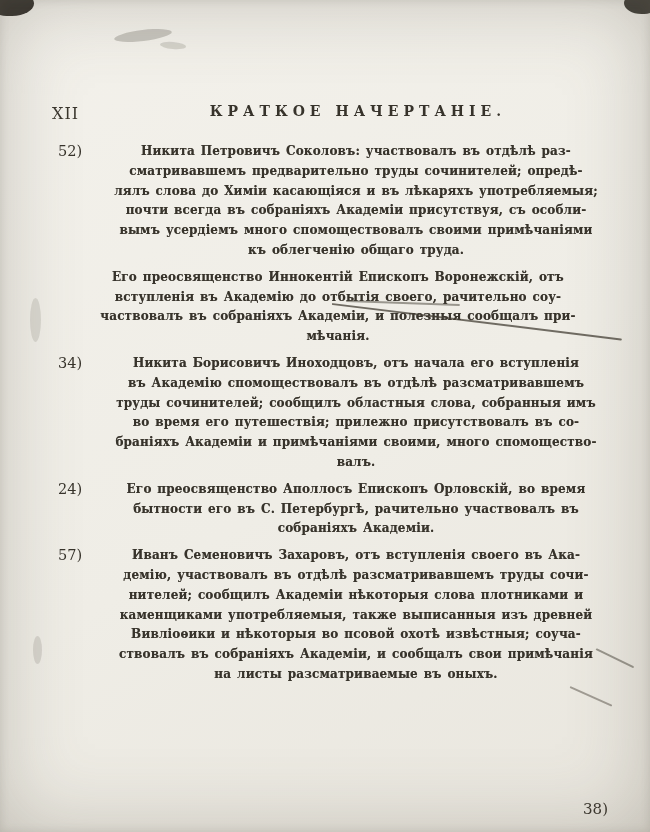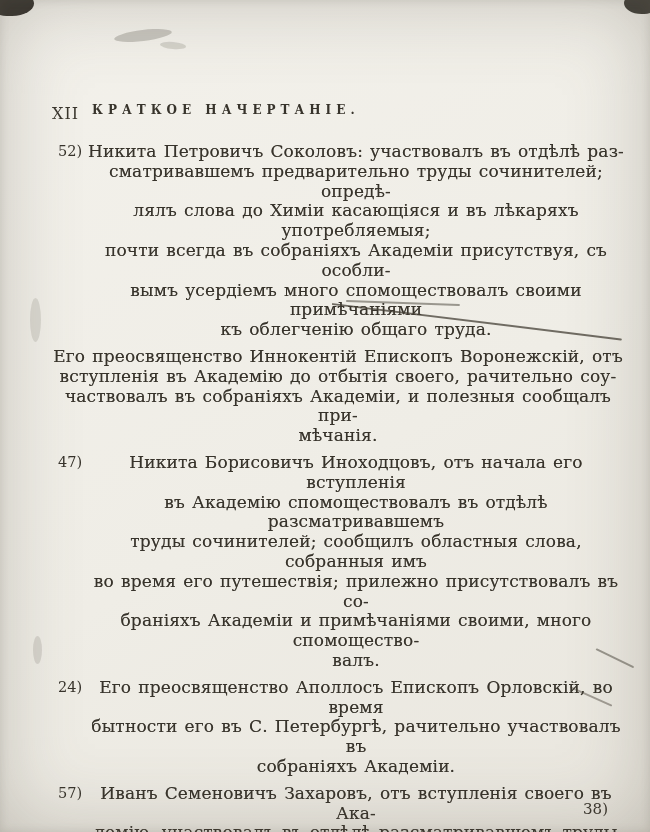--- a/index.html
+++ b/index.html
@@ -25,46 +25,48 @@
     position: absolute;
     left: 52px; right: 26px; top: 102px;
   }
   .header { position: relative; height: 24px; }
   .page-number {
     position: absolute; left: 0; top: 2px;
     font-size: 16px; letter-spacing: 1px; color: #3a362e;
   }
   .header-title {
     position: absolute; left: 40px; right: 0; top: 1px;
-    font-size: 12px; font-weight: 700;
+    text-align: center;
+    font-size: 14px; font-weight: 700;
     letter-spacing: 5px;
     color: #37332b;
     white-space: nowrap;
   }
   .entries { margin-top: 16px; }
   .entry {
     display: flex;
     margin-bottom: 7px;
     text-align: center;
   }
   .entry-num {
     flex: 0 0 36px;
     font-size: 14.5px;
     line-height: 19.8px;
     color: #37332b;
   }
   .entry-text {
     flex: 1;
-    font-size: 17px;
+    font-size: 12px;
     line-height: 19.8px;
     letter-spacing: 0.15px;
     word-spacing: 1.5px;
     white-space: pre-line;
     color: #37332b;
     text-shadow: 0 0 0.4px rgba(55,50,40,.55);
+    font-weight: bold;
   }
   .catchword {
     position: absolute;
     right: 42px; bottom: 14px;
     font-size: 15px;
     color: #37332b;
   }
   
   .ink-stroke {
     position: absolute;
@@ -115,21 +117,21 @@
 
 
       <div class="entry">
         <div class="entry-text">Его преосвященство Иннокентій Епископъ Воронежскій, отъ
 вступленія въ Академію до отбытія своего, рачительно соу-
 частвовалъ въ собраніяхъ Академіи, и полезныя сообщалъ при-
 мѣчанія.</div>
       </div>
 
       <div class="entry">
-        <span class="entry-num">47)</span>
+        <span class="entry-num">34)</span>
         <div class="entry-text">Никита Борисовичъ Иноходцовъ, отъ начала его вступленія
 въ Академію спомоществовалъ въ отдѣлѣ разсматривавшемъ
 труды сочинителей; сообщилъ областныя слова, собранныя имъ
 во время его путешествія; прилежно присутствовалъ въ со-
 браніяхъ Академіи и примѣчаніями своими, много спомощество-
 валъ.</div>
       </div>
 
       <div class="entry">
         <span class="entry-num">24)</span>

